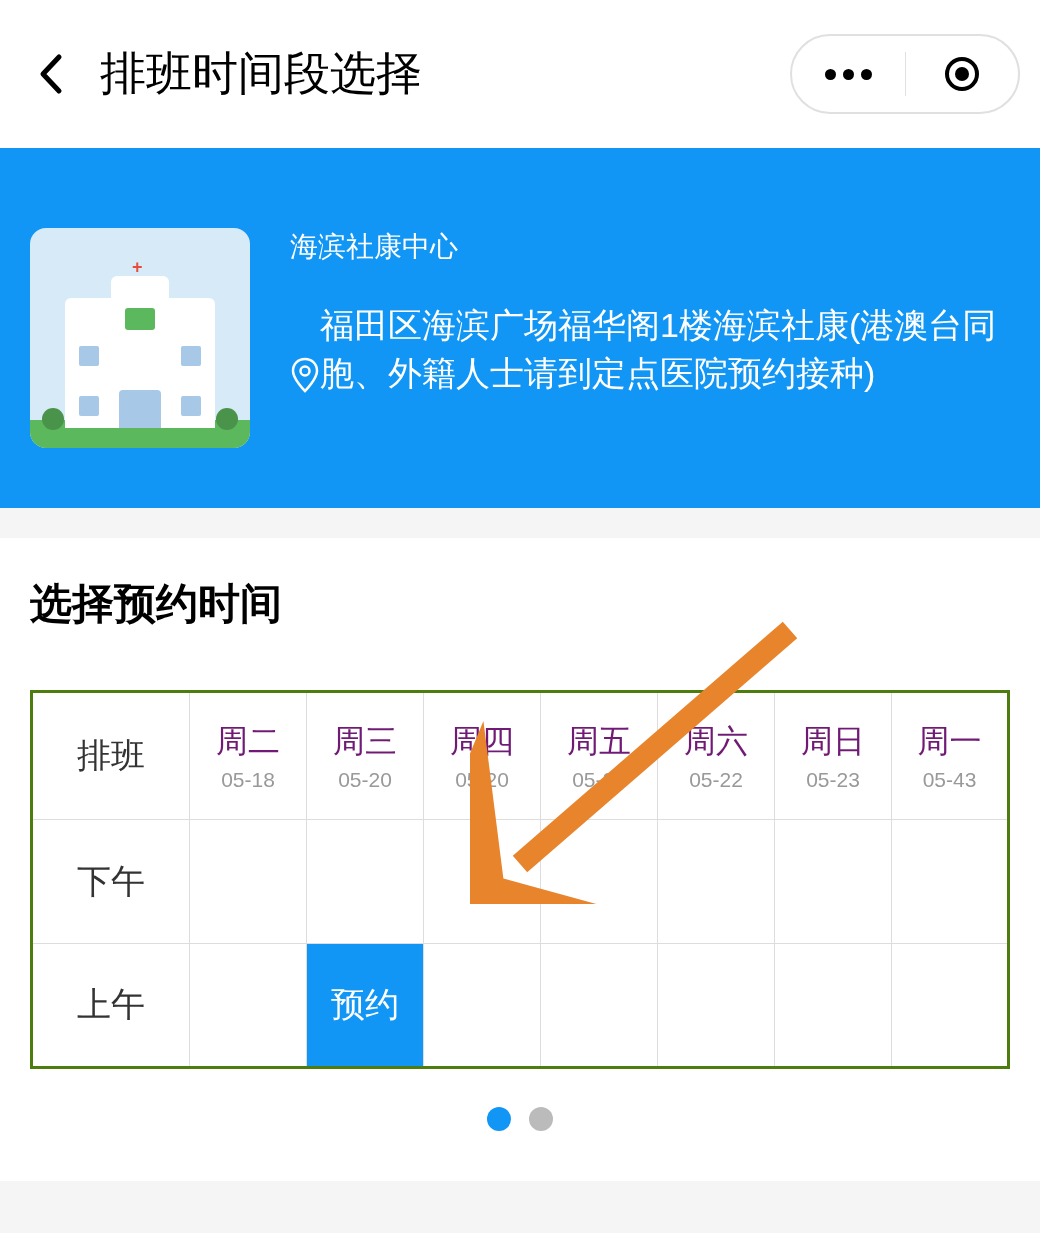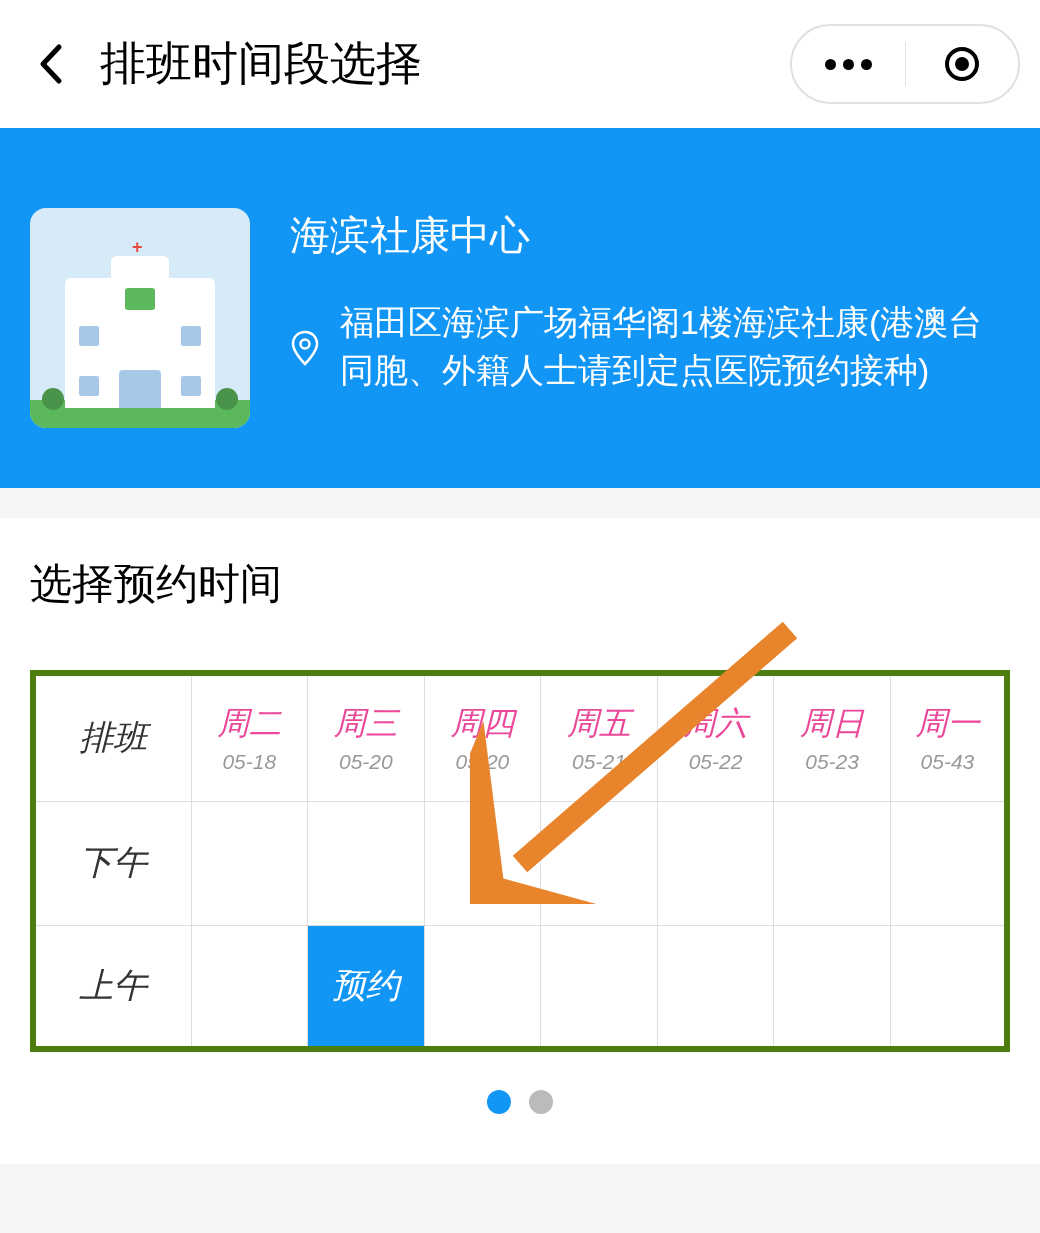--- a/index.html
+++ b/index.html
@@ -6,21 +6,21 @@
     body {
       width: 1040px;
       height: 1233px;
       background: #f5f5f5;
       font-family: -apple-system, BlinkMacSystemFont, "PingFang SC", "Microsoft YaHei", sans-serif;
       position: relative;
       overflow: hidden;
     }
     .nav-bar {
       background: #fff;
-      height: 128px;
+      height: 148px;
       display: flex;
       align-items: center;
       padding: 0 30px;
       position: relative;
     }
     .back-icon {
       width: 40px;
       height: 40px;
       display: flex;
       align-items: center;
@@ -178,77 +178,76 @@
       background: #4a934a;
       border-radius: 50%;
     }
     .bush-left { left: 12px; }
     .bush-right { right: 12px; }
     .hero-info {
       flex: 1;
       color: #fff;
     }
     .hero-title {
-      font-size: 40px;
+      font-size: 28px;
       font-weight: 500;
       margin-bottom: 36px;
     }
     .hero-vendor {
       font-size: 34px;
       margin-bottom: 24px;
     }
     .hero-address-row {
       display: flex;
-      align-items: center;
-      gap: 20px;
+      align-items: flex-end;
+      gap: 0;
     }
     .location-icon {
       flex-shrink: 0;
       margin-top: 6px;
     }
     .location-icon svg { width: 30px; height: 36px; }
     .hero-address {
       font-size: 34px;
       line-height: 1.4;
     }
     .section {
       background: #fff;
       margin-top: 30px;
       padding: 38px 30px 50px 30px;
     }
     .section-title {
       font-size: 42px;
-      font-weight: 400;
+      font-weight: 700;
       color: #000;
       margin-bottom: 58px;
     }
     .schedule-table {
-      border: 6px solid #4d7c0f;
+      border: 3px solid #4d7c0f;
       border-collapse: collapse;
       width: 100%;
       table-layout: fixed;
-      font-style: italic;
     }
     .schedule-table th, .schedule-table td {
       border: 1px solid #ddd;
       text-align: center;
       vertical-align: middle;
     }
     .schedule-table th {
       height: 128px;
       font-weight: 400;
     }
     .schedule-table th.row-head-top {
       font-size: 34px;
       color: #333;
       width: 158px;
     }
     .day-name {
       font-size: 32px;
-      color: #ec4899;
+      color: #701a75;
       margin-bottom: 4px;
     }
     .day-date {
       font-size: 21px;
       color: #999;
     }
     .schedule-table td {
       height: 124px;
       font-size: 34px;
       color: #333;

